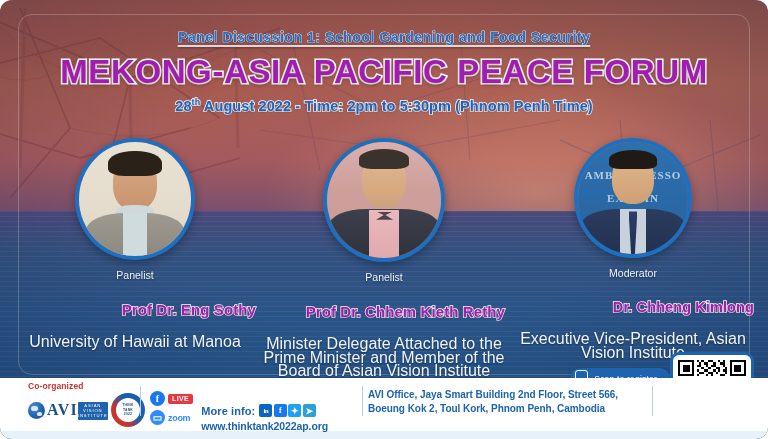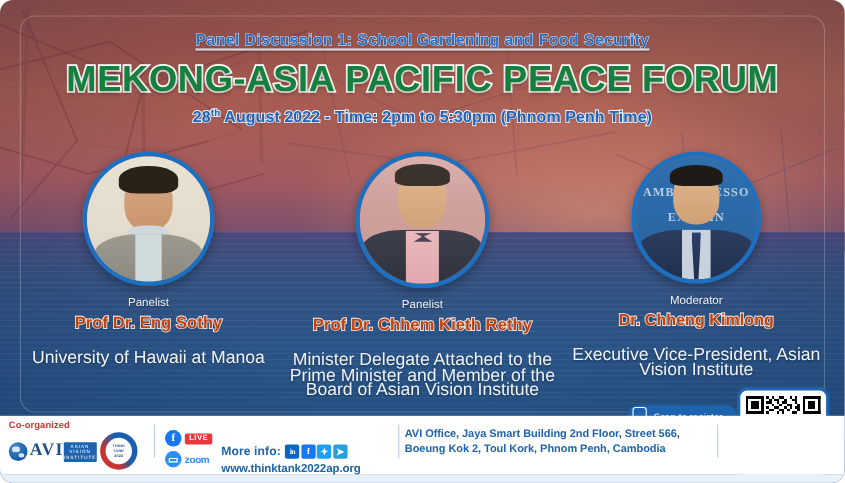--- a/index.html
+++ b/index.html
@@ -61,21 +61,21 @@
     color:#2a6fc4; text-decoration:underline; text-underline-offset:3px;
     text-decoration-thickness:1.5px;
     -webkit-text-stroke:.7px rgba(235,242,252,.85);
     paint-order: stroke fill;
     text-shadow: 0 1px 2px rgba(0,0,0,.35);
     display:inline-block;
   }
   .main-title {
     margin-top:7px;
     font-size:33px; font-weight:800; letter-spacing:.6px;
-    color:#15803d;
+    color:#a21caf;
     -webkit-text-stroke:3.2px #ffffff;
     paint-order: stroke fill;
     text-shadow: 0 2px 4px rgba(0,0,0,.30);
   }
   .datetime {
     margin-top:6px;
     font-size:14.5px; font-weight:700; letter-spacing:.1px;
     color:#1f63bd;
     -webkit-text-stroke:1.7px #ffffff;
     paint-order: stroke fill;
@@ -144,25 +144,26 @@
   .body-3::before{ content:""; position:absolute; left:37%; top:0; width:26%; height:100%;
       background:#c8d2dd; }
   .tie-3 { position:absolute; left:46%; top:62%; width:8%; height:38%; z-index:4;
       background:linear-gradient(180deg,#2c3f6a,#20304f); clip-path:polygon(0 0,100% 0,72% 100%,28% 100%); }
 
   .role {
     margin-top:9px; font-size:10.5px; color:#eef3f8; font-weight:400;
     text-shadow:0 1px 2px rgba(0,0,0,.45);
   }
   .pname {
-    margin-top:4px; font-size:15px; font-weight:700; letter-spacing:.1px;
-    color:#c2410c;
+    margin-top:20px; font-size:15px; font-weight:700; letter-spacing:.1px;
+    color:#a21caf;
     -webkit-text-stroke:1.6px #ffffff;
     paint-order: stroke fill;
     text-shadow:0 1px 2px rgba(0,0,0,.30);
+    text-align:right;
   }
   .p2 .pname { font-size:14.5px; }
   .affil {
     margin-top:17px; font-size:16px; line-height:13.5px; color:#f0f4f9;
     text-shadow:0 1px 2px rgba(0,0,0,.45);
   }
 
   
   .scan-pill {
     position:absolute; right:98px; top:368px; z-index:7;
@@ -194,21 +195,21 @@
     background: conic-gradient(from 210deg,#c8342f 0deg,#c8342f 90deg,#1a5fae 150deg,#1a5fae 300deg,#c8342f 360deg);
     position:relative; }
   .qr-logo .sw::after{ content:""; position:absolute; inset:4px; background:#fff; border-radius:50%; }
 
   
   .footer {
     position:absolute; left:0; right:0; top:378px; height:53px; background:#ffffff; z-index:9;
     display:flex; align-items:center;
   }
   .footer-strip { position:absolute; left:0; right:0; bottom:0; height:8px; background:#e7f1fa; z-index:10; }
-  .co-block { position:absolute; left:8px; top:381px; z-index:11; width:125px; }
+  .co-block { position:absolute; left:28px; top:381px; z-index:11; width:125px; }
   .co-label { font-size:8.5px; font-weight:700; color:#c8342f; letter-spacing:.1px; }
   .logos { display:flex; align-items:center; gap:9px; margin-top:2px; }
 
   .avi-logo { display:flex; flex-direction:row; width:74px; }
   .avi-top { display:flex; align-items:center; gap:2px; }
   .globe { width:17px; height:17px; border-radius:50%;
     background:radial-gradient(circle at 35% 32%, #4a8fd0 0%, #1d63ad 55%, #164f8c 100%);
     position:relative; flex:none; overflow:hidden; }
   .globe::before{ content:""; position:absolute; left:3px; top:4px; width:7px; height:5px;
     background:#d9e6f3; border-radius:40%; }

